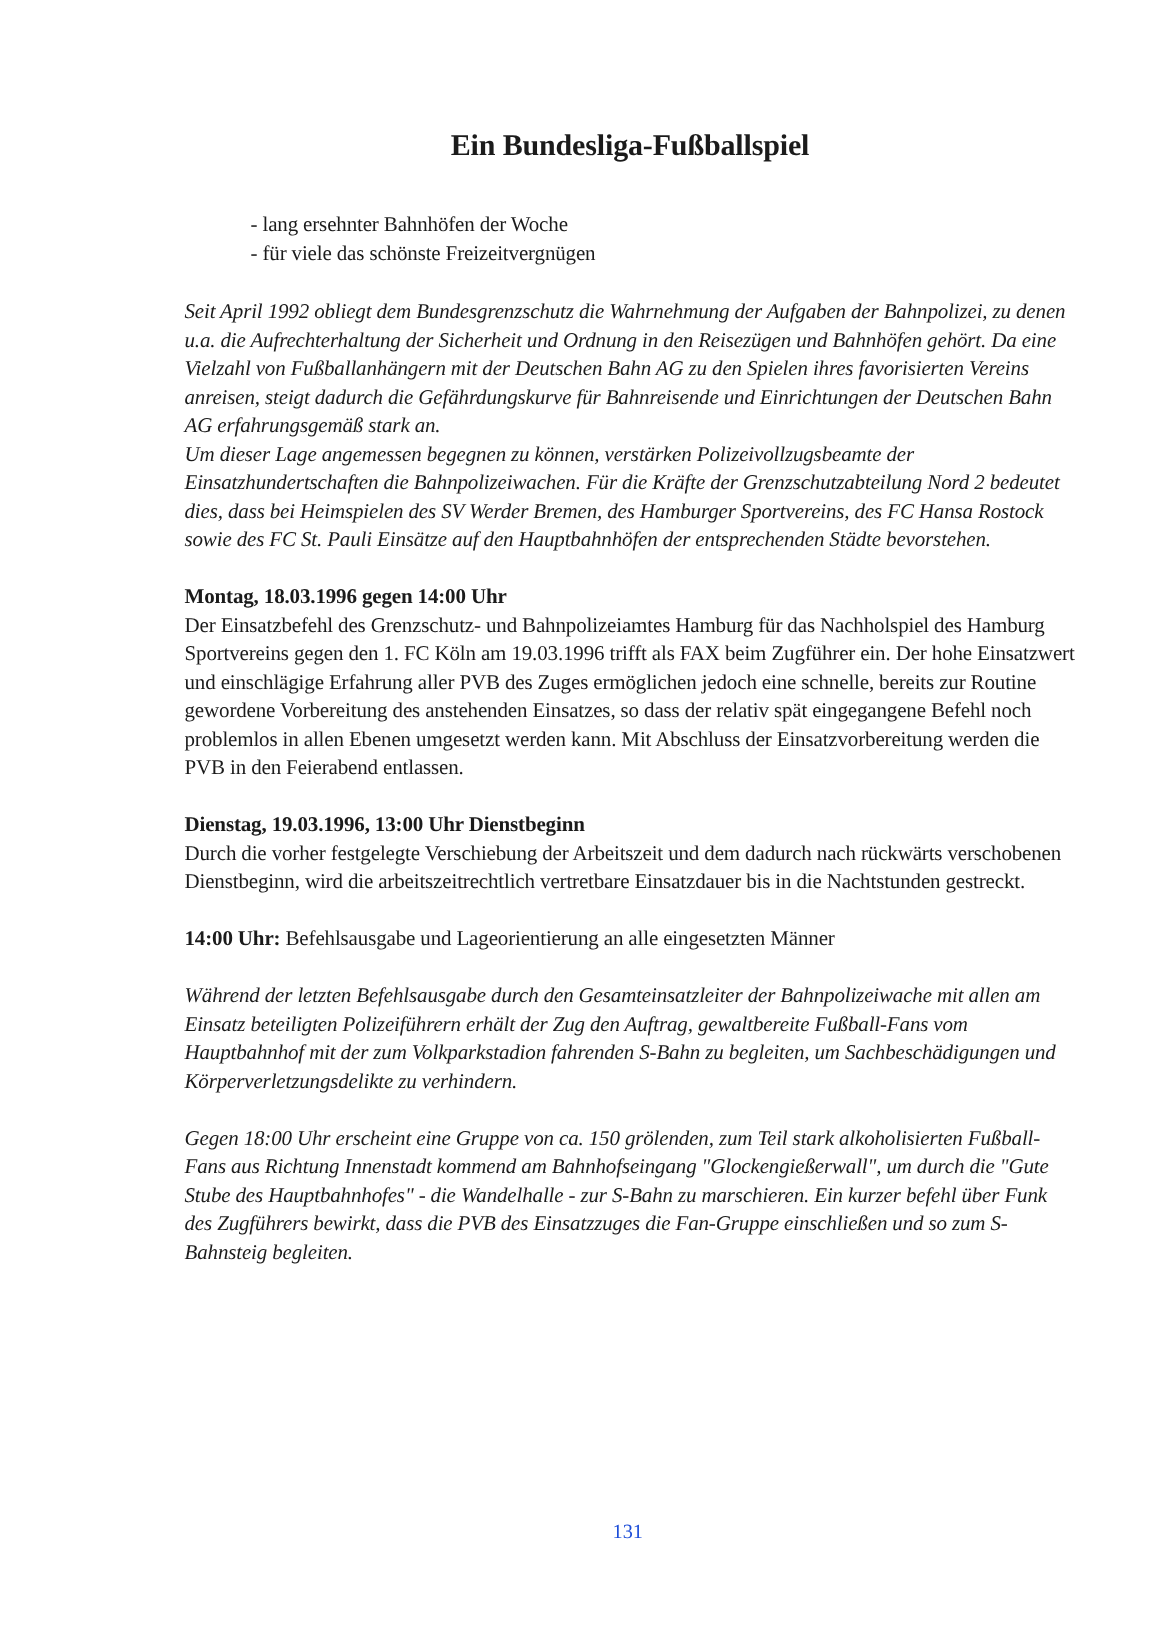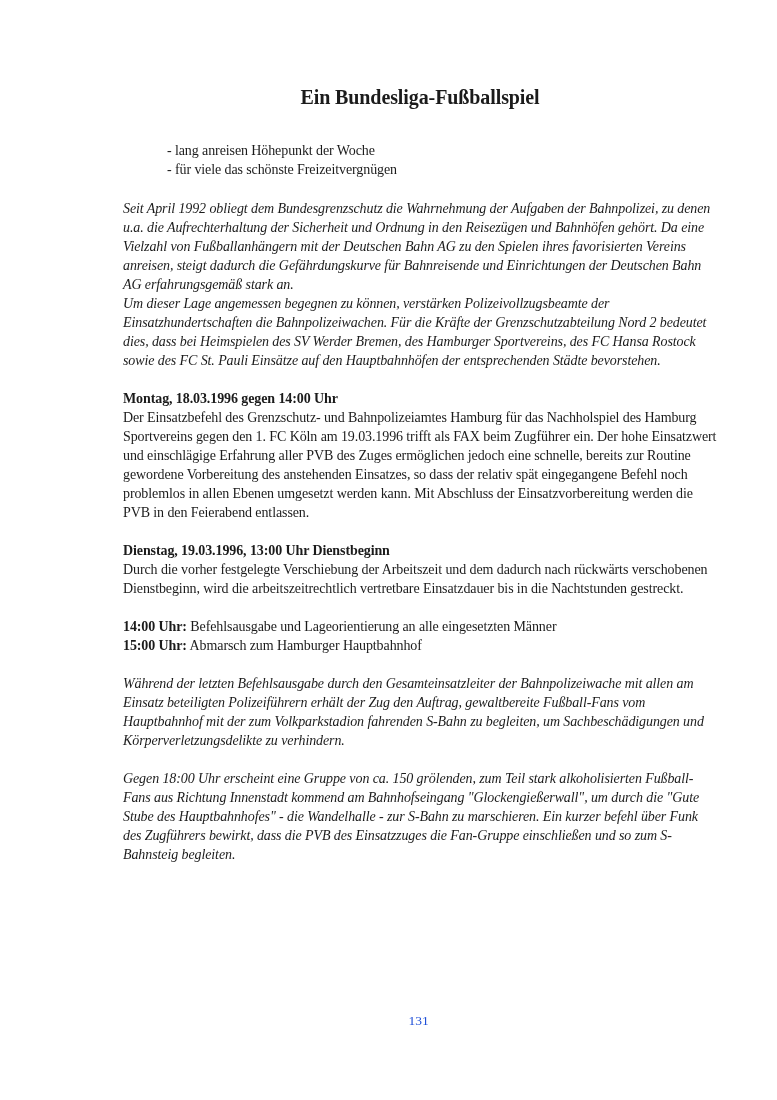--- a/index.html
+++ b/index.html
@@ -75,21 +75,21 @@
 </style>
 </head>
 <body>
 
 <div class="page">
   <div class="content">
 
     <h1 class="doc-title">Ein Bundesliga-Fußballspiel</h1>
 
     <div class="bullets">
-      <span class="bullet-line">- lang anreisen Höhepunkt der Woche</span>
+      <span class="bullet-line">- lang ersehnter Bahnhöfen der Woche</span>
       <span class="bullet-line">- für viele das schönste Freizeitvergnügen</span>
     </div>
 
     <div class="para">
       <span class="sub-line">Seit April 1992 obliegt dem Bundesgrenzschutz die Wahrnehmung der Aufgaben der Bahnpolizei, zu denen u.a. die Aufrechterhaltung der Sicherheit und Ordnung in den Reisezügen und Bahnhöfen gehört. Da eine Vielzahl von Fußballanhängern mit der Deutschen Bahn AG zu den Spielen ihres favorisierten Vereins anreisen, steigt dadurch die Gefährdungskurve für Bahnreisende und Einrichtungen der Deutschen Bahn AG erfahrungsgemäß stark an.</span>
       <span class="sub-line">Um dieser Lage angemessen begegnen zu können, verstärken Polizeivollzugsbeamte der Einsatzhundertschaften die Bahnpolizeiwachen. Für die Kräfte der Grenzschutzabteilung Nord 2 bedeutet dies, dass bei Heimspielen des SV Werder Bremen, des Hamburger Sportvereins, des FC Hansa Rostock sowie des FC St. Pauli Einsätze auf den Hauptbahnhöfen der entsprechenden Städte bevorstehen.</span>
     </div>
 
 
     <div class="section">
@@ -97,21 +97,20 @@
       <div>Der Einsatzbefehl des Grenzschutz- und Bahnpolizeiamtes Hamburg für das Nachholspiel des Hamburg Sportvereins gegen den 1. FC Köln am 19.03.1996 trifft als FAX beim Zugführer ein. Der hohe Einsatzwert und einschlägige Erfahrung aller PVB des Zuges ermöglichen jedoch eine schnelle, bereits zur Routine gewordene Vorbereitung des anstehenden Einsatzes, so dass der relativ spät eingegangene Befehl noch problemlos in allen Ebenen umgesetzt werden kann. Mit Abschluss der Einsatzvorbereitung werden die PVB in den Feierabend entlassen.</div>
     </div>
 
     <div class="section">
       <div class="section-heading">Dienstag, 19.03.1996, 13:00 Uhr Dienstbeginn</div>
       <div>Durch die vorher festgelegte Verschiebung der Arbeitszeit und dem dadurch nach rückwärts verschobenen Dienstbeginn, wird die arbeitszeitrechtlich vertretbare Einsatzdauer bis in die Nachtstunden gestreckt.</div>
     </div>
 
     <div class="schedule">
       <span class="time-row"><span class="time-label">14:00 Uhr:</span><span> Befehlsausgabe und Lageorientierung an alle eingesetzten Männer</span></span>
-      <span class="time-row"><span class="time-label">15:00 Uhr:</span><span> Abmarsch zum Hamburger Hauptbahnhof</span></span>
     </div>
 
     <div class="para">Während der letzten Befehlsausgabe durch den Gesamteinsatzleiter der Bahnpolizeiwache mit allen am Einsatz beteiligten Polizeiführern erhält der Zug den Auftrag, gewaltbereite Fußball-Fans vom Hauptbahnhof mit der zum Volkparkstadion fahrenden S-Bahn zu begleiten, um Sachbeschädigungen und Körperverletzungsdelikte zu verhindern.</div>
 
     <div class="para">Gegen 18:00 Uhr erscheint eine Gruppe von ca. 150 grölenden, zum Teil stark alkoholisierten Fußball-Fans aus Richtung Innenstadt kommend am Bahnhofseingang "Glockengießerwall", um durch die "Gute Stube des Hauptbahnhofes" - die Wandelhalle - zur S-Bahn zu marschieren. Ein kurzer befehl über Funk des Zugführers bewirkt, dass die PVB des Einsatzzuges die Fan-Gruppe einschließen und so zum S-Bahnsteig begleiten.</div>
 
   </div>
 
   <div class="page-footer">131</div>
 </div>

